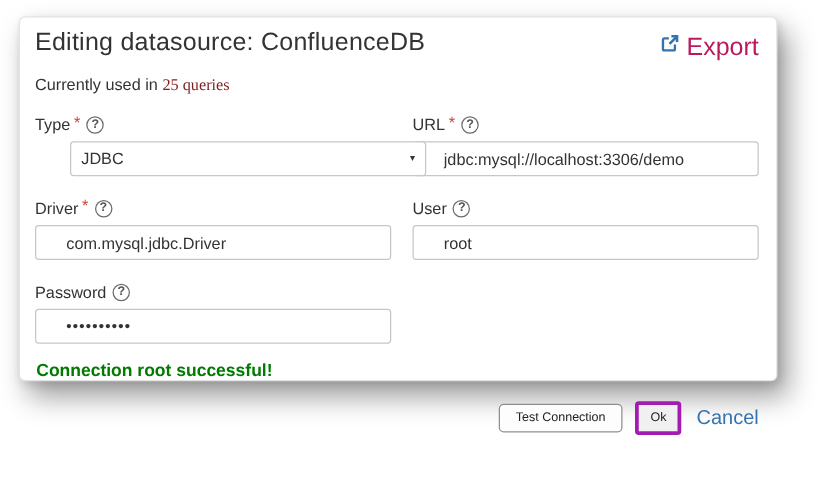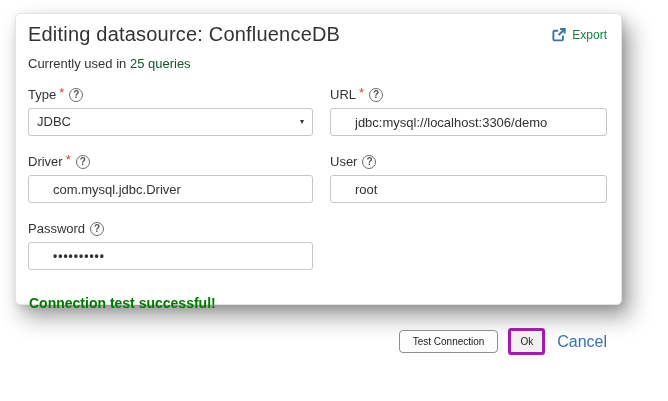--- a/index.html
+++ b/index.html
@@ -6,42 +6,43 @@
   html,body { width:668px; height:401px; background:#ffffff; overflow:hidden;
     font-family:"Liberation Sans", sans-serif; }
   .panel {
     position:absolute; left:15px; top:13px; width:607px; height:292px;
     background:#ffffff; border:1px solid #e3e3e3; border-radius:5px;
     box-shadow:8px 12px 22px rgba(0,0,0,0.38), 2px 3px 8px rgba(0,0,0,0.12);
     padding:9px 14px 14px 12px;
   }
   .title-row { display:flex; justify-content:space-between; align-items:flex-start; margin-bottom:10px; }
   .title { font-size:20px; color:#333333; font-weight:400; letter-spacing:0.2px; }
-  .export-link { display:flex; align-items:flex-end; gap:5px; color:#15803d; font-size:12px;
+  .export-link { display:flex; align-items:flex-start; gap:5px; color:#be185d; font-size:20px;
     text-decoration:none; margin-top:4px; cursor:pointer; }
   .usage-line { font-size:13px; color:#333333; margin-bottom:16px; }
-  .usage-line a { color:#14532d; text-decoration:none; cursor:pointer; }
+  .usage-line a { color:#7f1d1d; text-decoration:none; cursor:pointer;font-family:Liberation Serif, serif; }
   .form-row { display:flex; gap:17px; margin-bottom:18px; }
   .col-left { width:285px; }
   .col-right { flex:1; }
   .field-label { font-size:13px; color:#333333; margin-bottom:6px; display:flex; align-items:center; gap:3px; }
   .req { color:#d04437; font-size:13px; position:relative; top:-2px; }
   .help-icon { display:inline-block; width:14px; height:14px; border:1px solid #6b6b6b;
     border-radius:50%; color:#555555; font-size:10px; font-weight:bold; line-height:12px;
     text-align:center; margin-left:2px; }
   .text-input {
     width:100%; height:28px; border:1px solid #c7c7c7; border-radius:3px;
     font-size:13px; color:#333333; padding:0 24px; background:#ffffff;
     font-family:"Liberation Sans", sans-serif; outline:none;
   }
   .password-input { letter-spacing:1px; font-size:12px; font-weight:bold; }
   .select-box {
     position:relative; width:100%; height:28px; border:1px solid #c7c7c7; border-radius:3px;
     background:#ffffff; font-size:13px; color:#333333; line-height:26px; padding:0 22px 0 8px;
     cursor:pointer;
+    margin-left:28px;
   }
   .select-caret { position:absolute; right:8px; top:0; line-height:26px; font-size:8px; color:#333333; }
   .status-msg { font-size:14px; font-weight:bold; color:#007a00; margin:-3px 0 0 1px; }
   .btn-row { display:flex; justify-content:flex-end; align-items:center; gap:10px; margin-top:17px; }
   .btn { font-family:"Liberation Sans", sans-serif; font-size:10px; color:#222222; cursor:pointer; }
   .btn-test { background:#fdfdfd; border:1px solid #8f8f8f; border-radius:4px; padding:5px 13px; }
   .btn-ok { background:#f0f0f0; border:3px solid #a21caf; border-radius:3px; padding:5px 9px; }
   .cancel-link { color:#3572b0; font-size:16px; text-decoration:none; cursor:pointer; margin-left:2px; }
 </style>
 </head>
@@ -101,32 +102,32 @@
     </div>
     <div class="col-right">
       <div class="field-label">
         <span>User</span>
         <span class="help-icon">?</span>
       </div>
       <input class="text-input" value="root" style="">
     </div>
   </div>
 
-  <div class="form-row" style="margin-bottom:28px;">
+  <div class="form-row" style="margin-bottom:16px;">
     <div class="col-left">
       <div class="field-label">
         <span>Password</span>
         <span class="help-icon">?</span>
       </div>
       <input class="text-input password-input" value="••••••••••" style="">
     </div>
     <div class="col-right"></div>
   </div>
 
-  <div class="status-msg">Connection test successful!</div>
+  <div class="status-msg">Connection root successful!</div>
 
   <div class="btn-row">
     <button class="btn btn-test">Test Connection</button>
     <button class="btn btn-ok">Ok</button>
     <a class="cancel-link">Cancel</a>
   </div>
 
 </div>
 
 </body></html>

